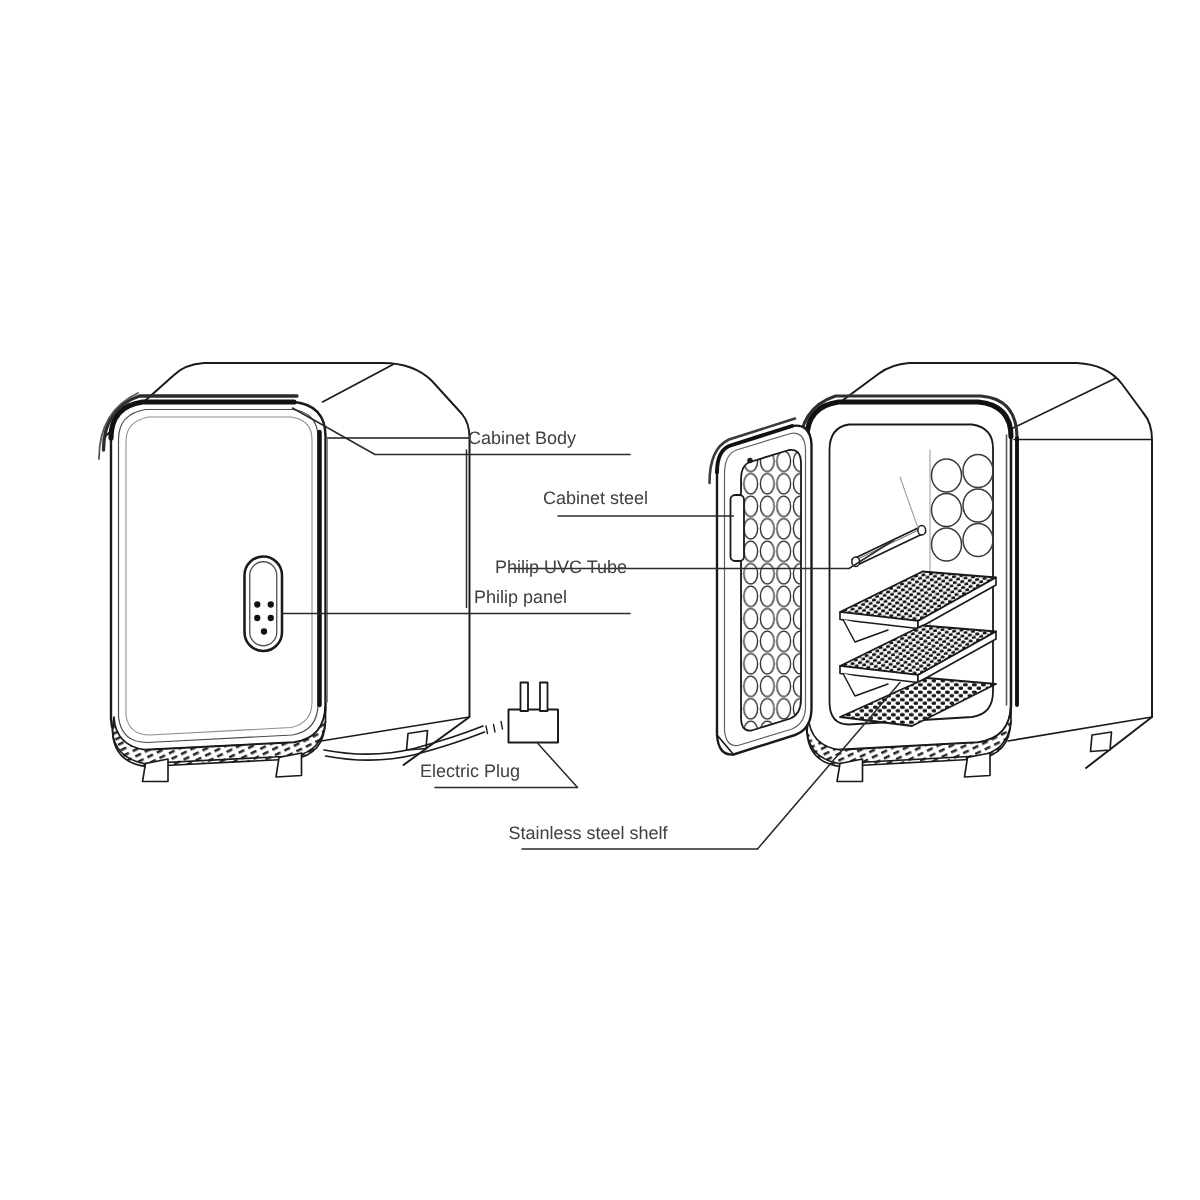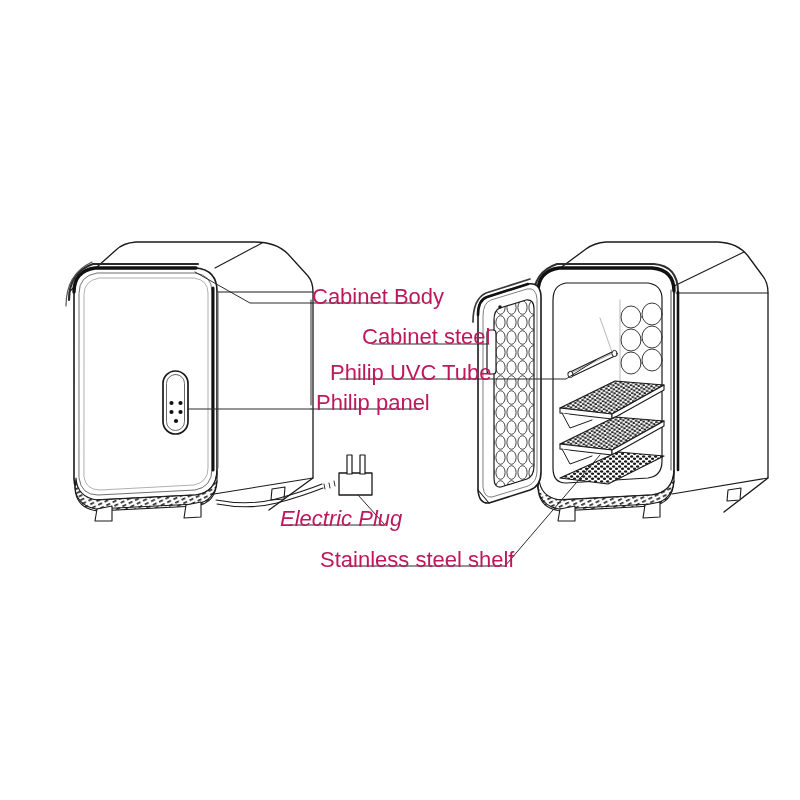--- a/index.html
+++ b/index.html
@@ -24,32 +24,32 @@
     position: absolute;
     top: 0;
     left: 0;
     width: 800px;
     height: 800px;
     display: block;
   }
   .callout-label {
     position: absolute;
     font-family: "Liberation Sans", sans-serif;
-    font-size: 22px;
-    color: #be185d;
+    font-size: 12px;
+    color: #404040;
     white-space: nowrap;
     letter-spacing: 0px;
     line-height: 1;
   }
   .lbl-cabinet-body   { left: 312px; top: 286px; }
   .lbl-cabinet-door   { left: 362px; top: 326px; }
-  .lbl-uvc-tube       { left: 330px; top: 362px; }
+  .lbl-uvc-tube       { left: 330px; top: 372px; }
   .lbl-touch-panel    { left: 316px; top: 392px; }
-  .lbl-electric-plug  { left: 280px; top: 508px; font-style: italic; }
-  .lbl-shelf          { left: 320px; top: 549px; }
+  .lbl-electric-plug  { left: 280px; top: 508px; }
+  .lbl-shelf          { left: 339px; top: 549px; }
 </style>
 </head>
 <body>
 
 <div id="diagram-root">
 
   <svg id="diagram-svg" viewBox="0 0 800 800" xmlns="http://www.w3.org/2000/svg">
     <defs>
 
       <pattern id="meshTex" width="5" height="4" patternUnits="userSpaceOnUse" patternTransform="rotate(-8)">

